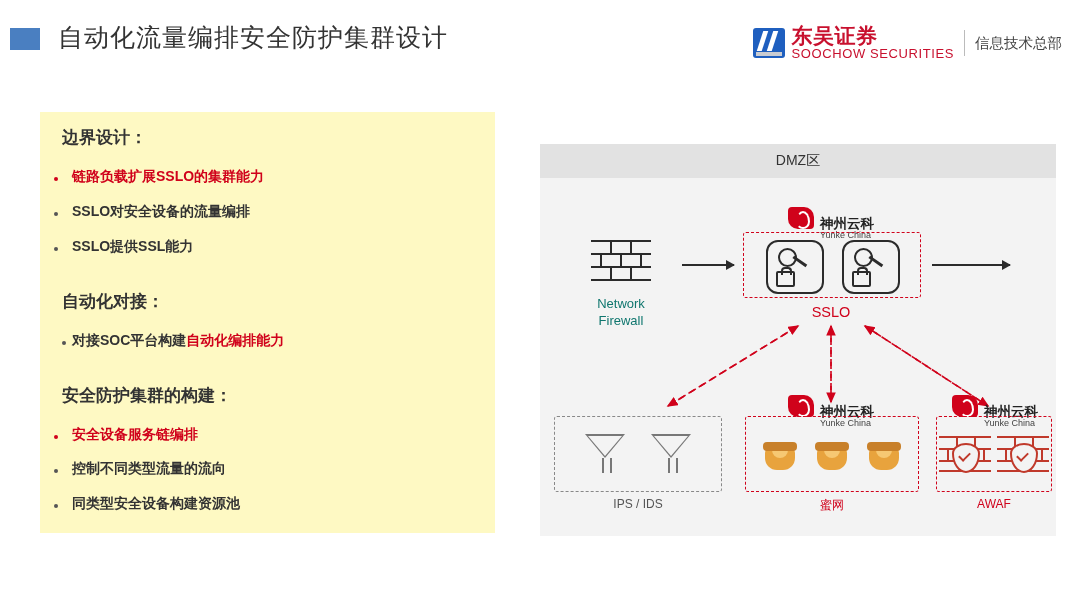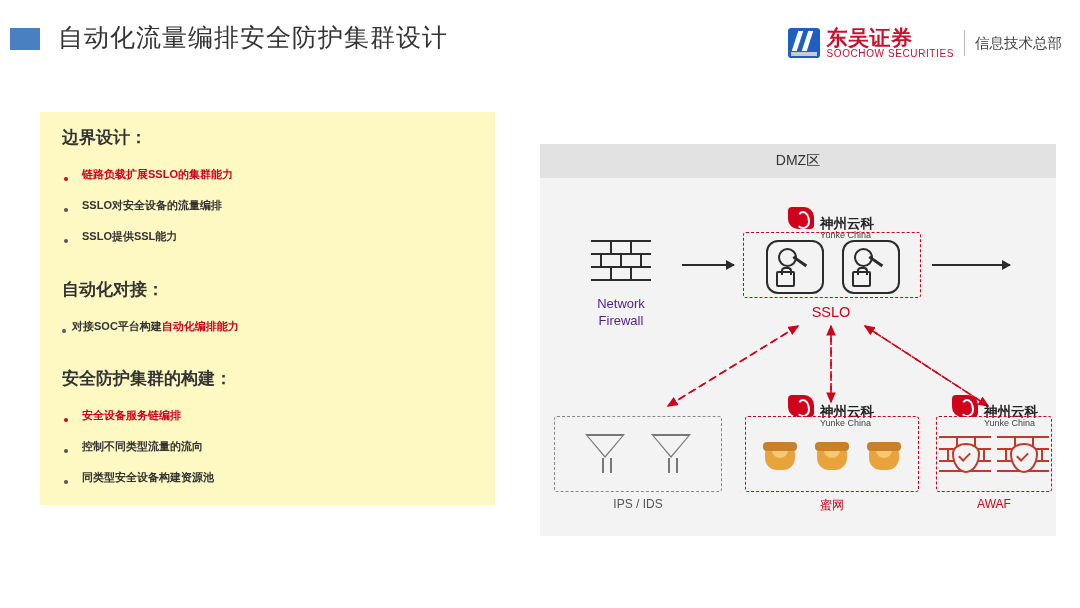--- a/index.html
+++ b/index.html
@@ -87,21 +87,21 @@
     margin-right: 10px;
   }
   .brand-cn {
     font-size: 21px;
     font-weight: bold;
     color: #c8102e;
     line-height: 1;
     letter-spacing: 0.5px;
   }
   .brand-en {
-    font-size: 10px;
+    font-size: 13px;
     color: #c8102e;
     letter-spacing: 0.6px;
     margin-top: 0;
   }
   .brand-divider {
     width: 1px;
     height: 26px;
     background: #bbbbbb;
     margin-right: 10px;
   }
@@ -125,22 +125,22 @@
     font-weight: bold;
   }
   .block-title {
     font-size: 17px;
     color: #333333;
     padding: 2px 0 10px 22px;
   }
   .bullet-row {
     display: flex;
     align-items: flex-start;
-    padding: 8px 0 8px 24px;
-    font-size: 11px;
+    padding: 8px 0 8px 14px;
+    font-size: 14px;
   }
   .bullet-dot {
     width: 4px;
     height: 4px;
     border-radius: 50%;
     background: #555555;
     margin-top: 10px;
     margin-right: 14px;
     flex: none;
   }
@@ -191,21 +191,21 @@
     position: absolute;
     left: 0; width: 60px; height: 2px; background: #2b2b2b;
   }
   .brick .vline {
     position: absolute;
     width: 2px; height: 12px; background: #2b2b2b;
   }
   .fw-label {
     margin-top: 14px;
     font-size: 13px;
-    color: #4c1d95;
+    color: #0f766e;
     line-height: 1.3;
   }
 
   
   .arrow-h {
     position: absolute;
     height: 2px;
     background: #2b2b2b;
   }
   .arrow-h::after {

